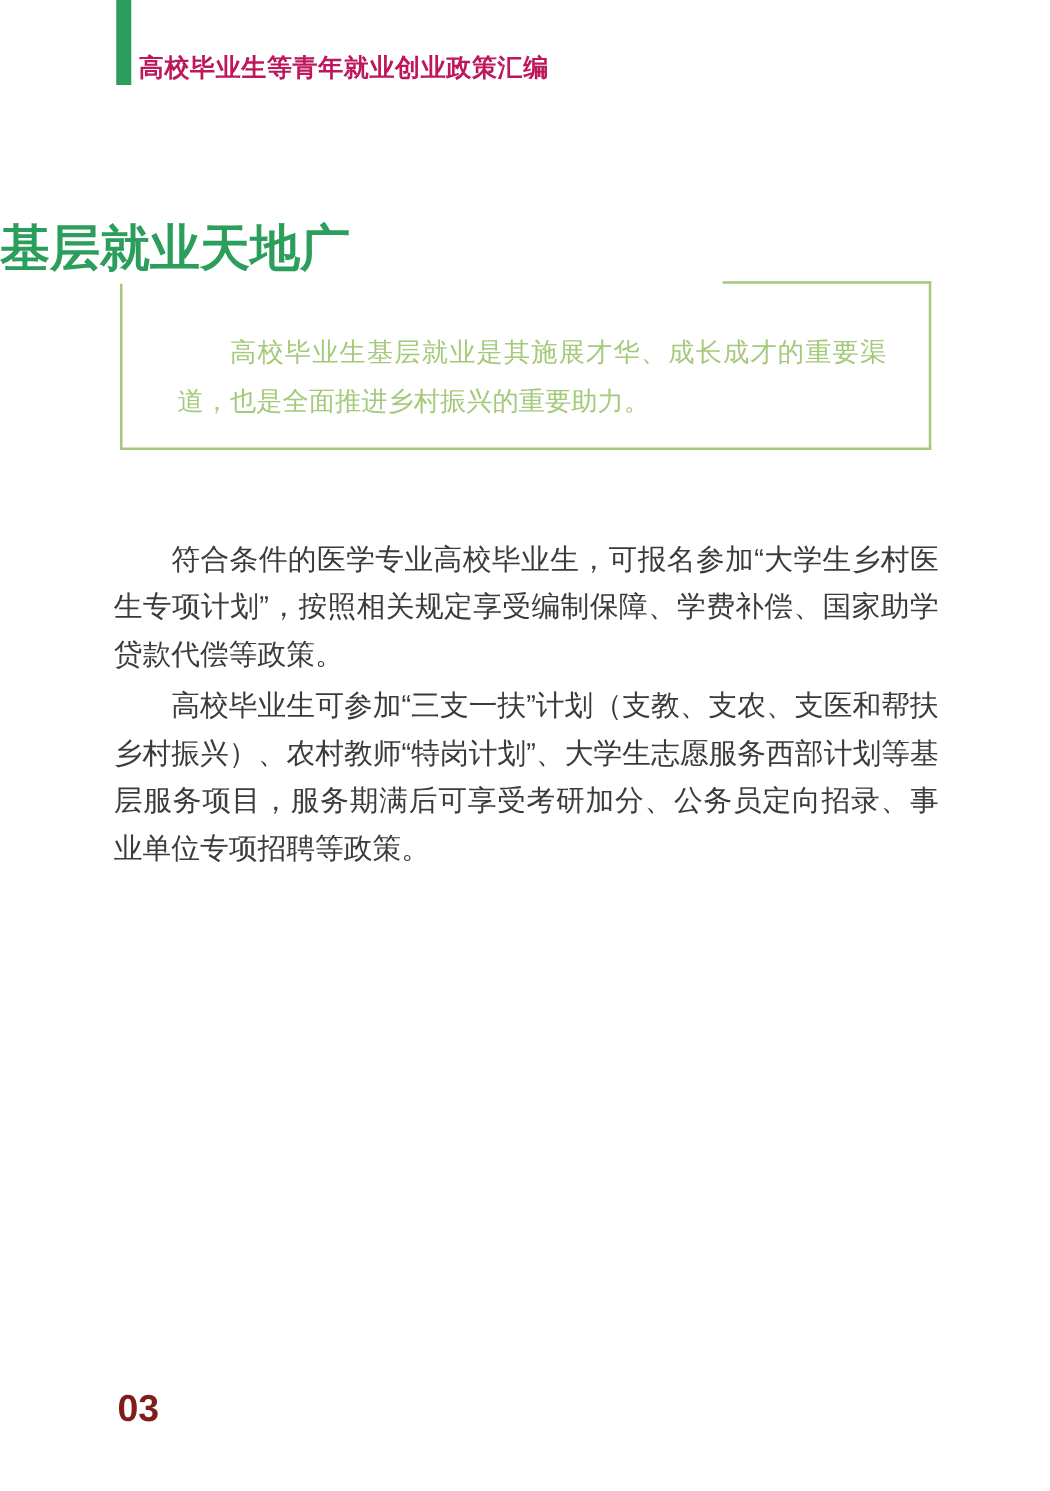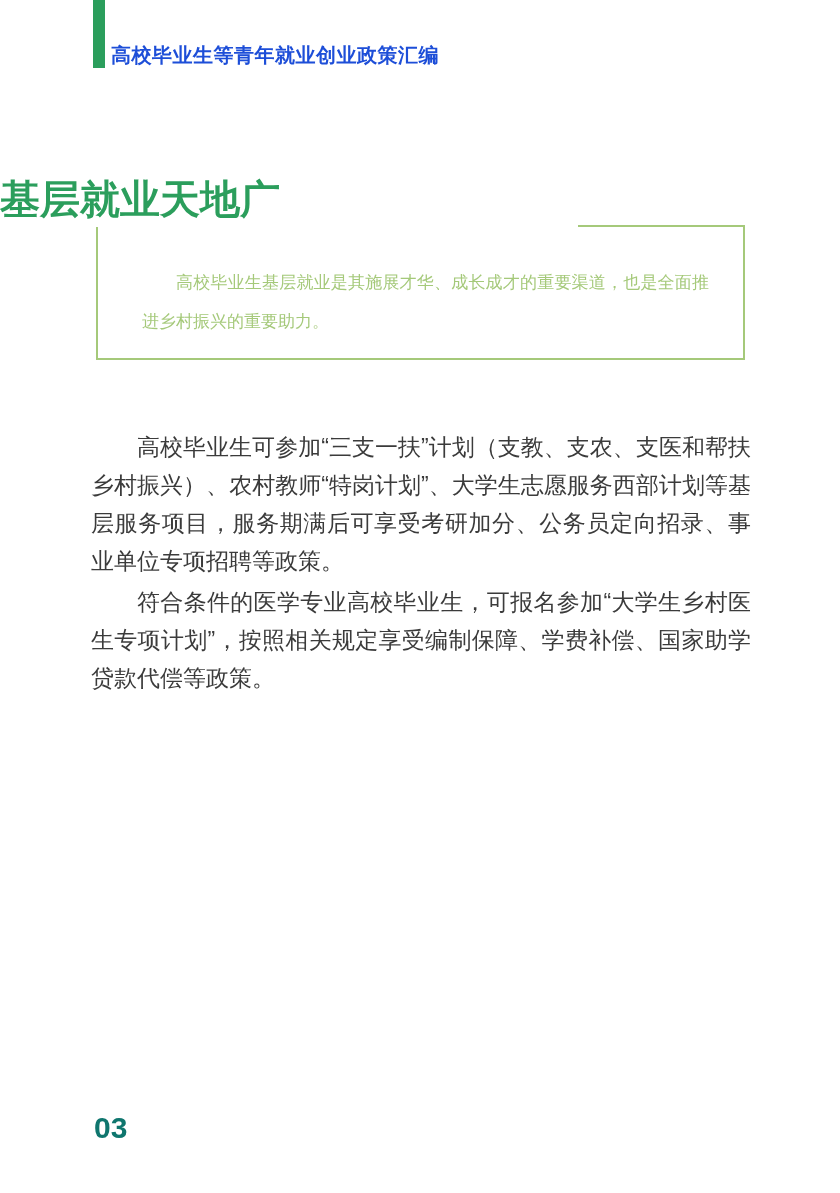--- a/index.html
+++ b/index.html
@@ -25,21 +25,21 @@
     background: #2b9e5c;
   }
   .header-kicker {
     position: absolute;
     left: 111px;
     top: 43px;
     font-size: 20px;
     line-height: 24px;
     font-weight: 700;
     letter-spacing: 0.5px;
-    color: #1d4ed8;
+    color: #be185d;
     white-space: nowrap;
   }
   
   .page-title {
     position: absolute;
     left: 0;
     top: 147px;
     width: 100%;
     text-align: left;
     font-size: 40px;
@@ -64,21 +64,21 @@
   .qline-right  { right: 0; top: 0; width: 2px; height: 100%; }
   .qline-bottom { left: 0; bottom: 0; width: 100%; height: 2px; }
   .qline-top-accent { right: 0; top: 0; width: 167px; height: 2px; }
   .quote-text {
     position: absolute;
     left: 2px;
     top: 2px;
     right: 2px;
     padding: 36px 34px 0 44px;
     text-indent: 2em;
-    font-size: 17px;
+    font-size: 21px;
     line-height: 39px;
     color: #a5c97a;
     font-weight: 400;
     text-align: justify;
   }
   
   .body-text {
     position: absolute;
     left: 91px;
     top: 428px;
@@ -98,21 +98,21 @@
     margin-top: 3px;
   }
   
   .page-number {
     position: absolute;
     left: 94px;
     top: 1110px;
     font-size: 30px;
     line-height: 36px;
     font-weight: 600;
-    color: #0f766e;
+    color: #7f1d1d;
   }
 </style>
 </head>
 <body>
 
 <div class="page">
 
   <div class="header-accent-bar"></div>
 
   <div class="header-kicker">高校毕业生等青年就业创业政策汇编</div>
@@ -121,19 +121,19 @@
 
   <div class="quote-box">
     <div class="qline qline-left"></div>
     <div class="qline qline-right"></div>
     <div class="qline qline-bottom"></div>
     <div class="qline qline-top-accent"></div>
     <div class="quote-text">高校毕业生基层就业是其施展才华、成长成才的重要渠道，也是全面推进乡村振兴的重要助力。</div>
   </div>
 
   <div class="body-text">
+    <p>符合条件的医学专业高校毕业生，可报名参加“大学生乡村医生专项计划”，按照相关规定享受编制保障、学费补偿、国家助学贷款代偿等政策。</p>
     <p>高校毕业生可参加“三支一扶”计划（支教、支农、支医和帮扶乡村振兴）、农村教师“特岗计划”、大学生志愿服务西部计划等基层服务项目，服务期满后可享受考研加分、公务员定向招录、事业单位专项招聘等政策。</p>
-    <p>符合条件的医学专业高校毕业生，可报名参加“大学生乡村医生专项计划”，按照相关规定享受编制保障、学费补偿、国家助学贷款代偿等政策。</p>
   </div>
 
   <div class="page-number">03</div>
 
 </div>
 
 </body></html>

